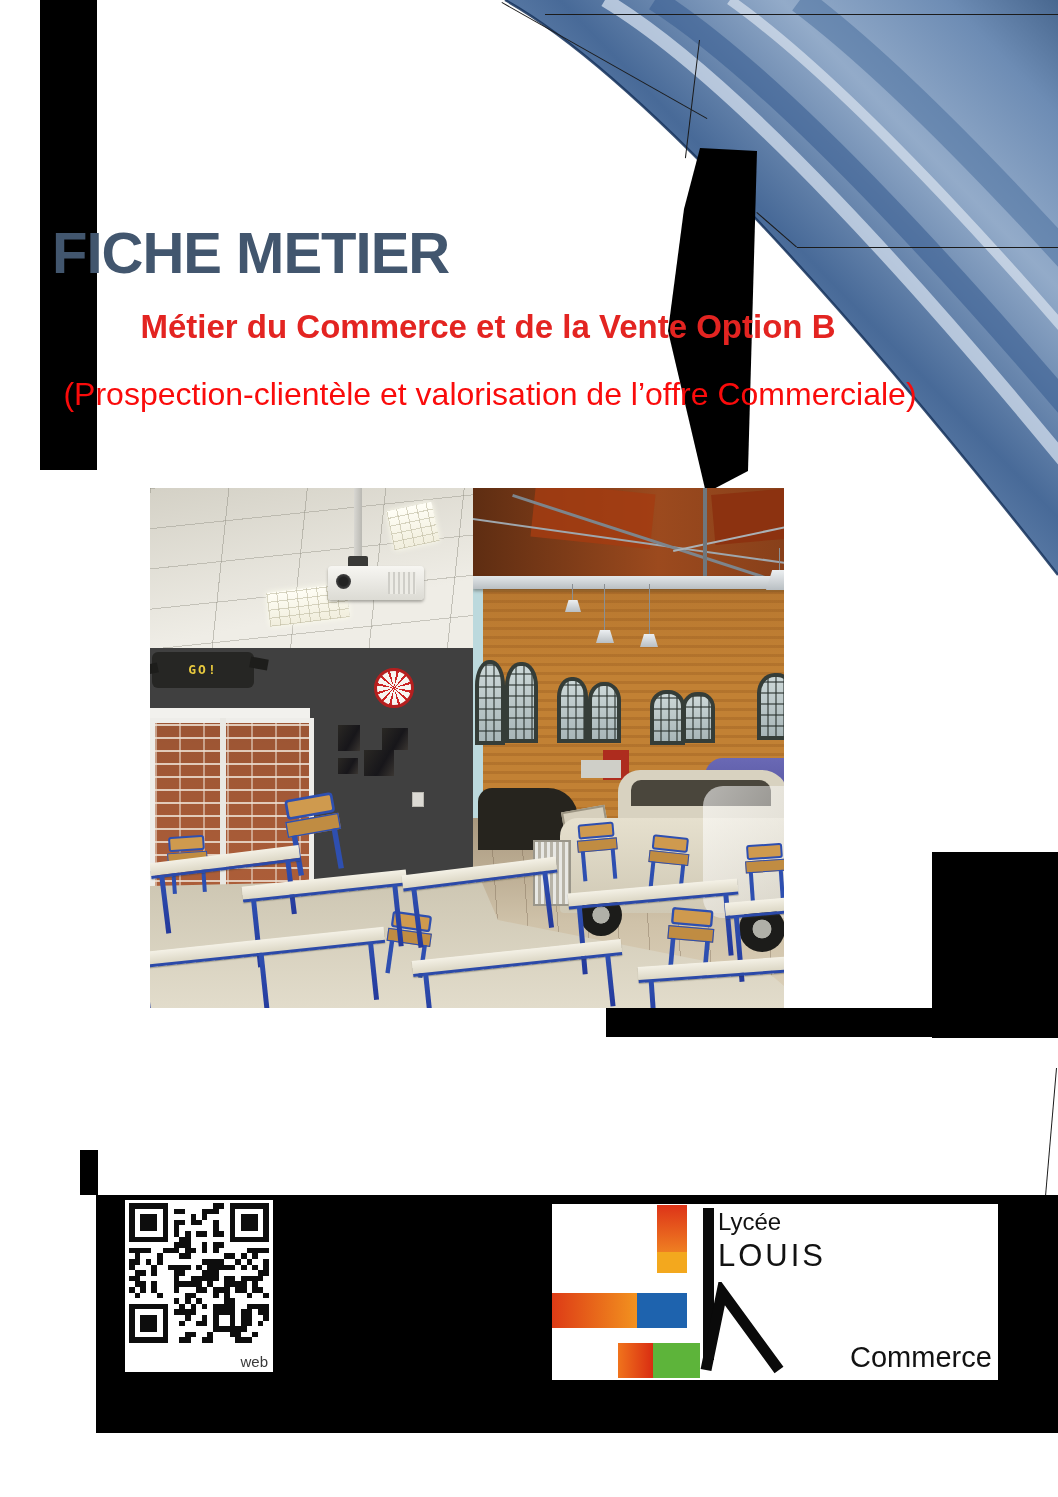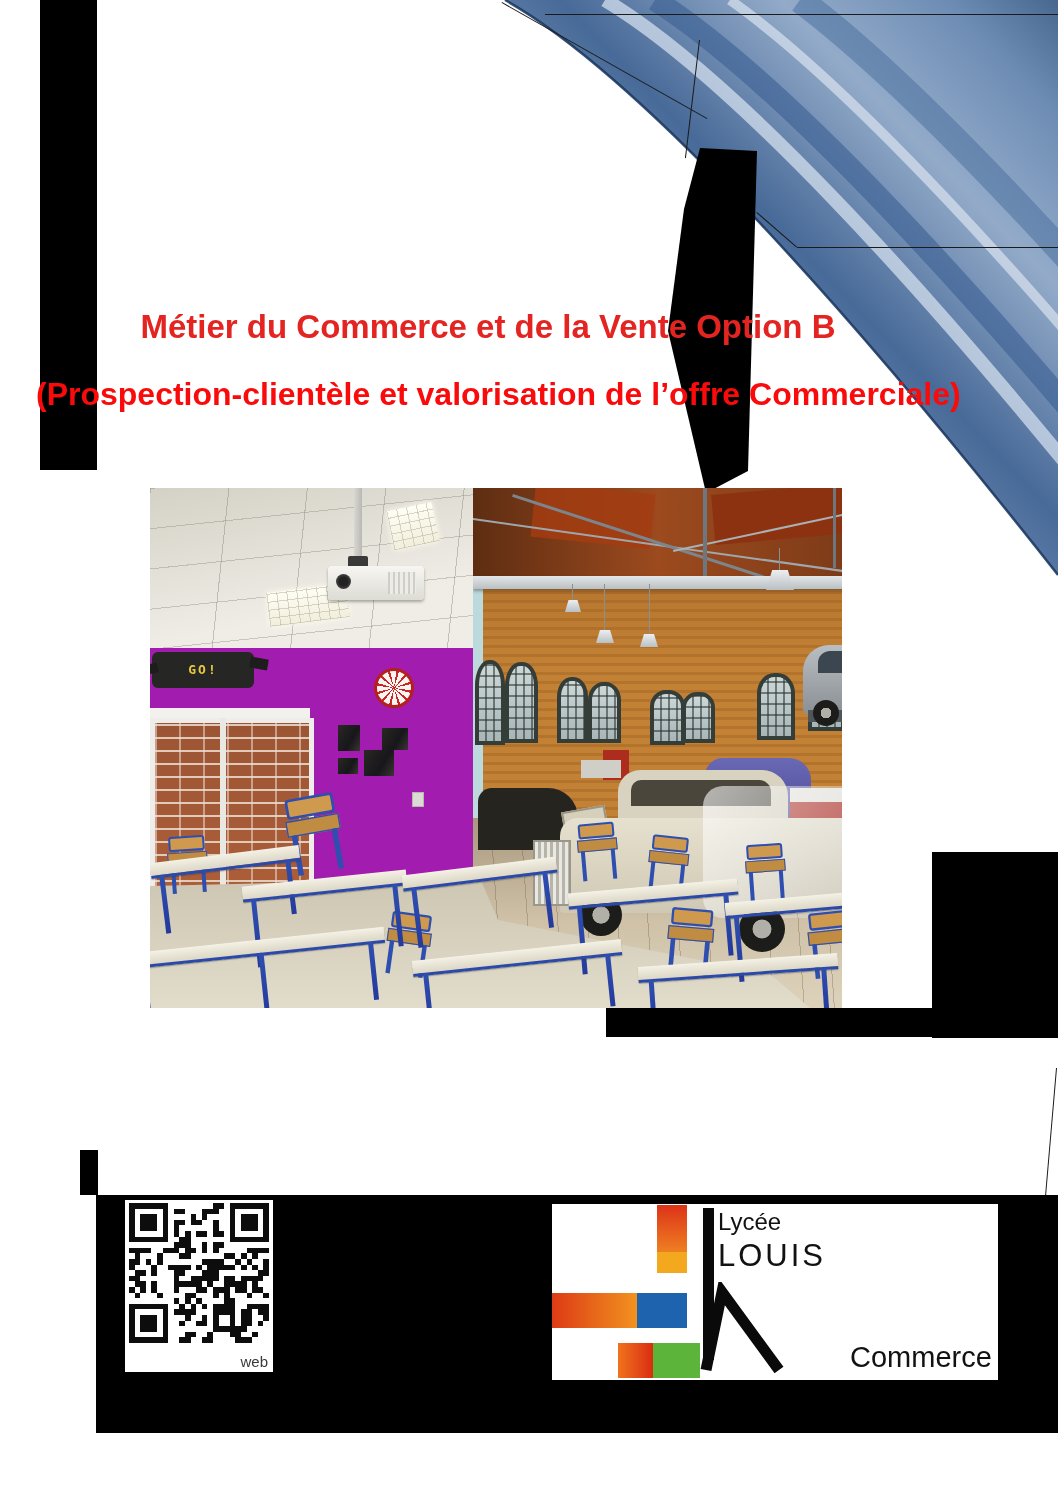--- a/index.html
+++ b/index.html
@@ -5,24 +5,24 @@
   html,body{margin:0;padding:0;background:#fff;}
   .page{position:relative;width:1058px;height:1497px;background:#ffffff;overflow:hidden;
         font-family:"Liberation Sans",sans-serif;}
   .abs{position:absolute;}
   .blk{background:#000;}
   .thin{background:#1b1b1b;height:1px;transform-origin:0 0;}
 
   
   .title{font-size:58px;font-weight:bold;color:#42566e;letter-spacing:-1px;white-space:nowrap;}
   .sub1{font-size:33px;font-weight:bold;color:#e32421;text-align:center;white-space:nowrap;}
-  .sub2{font-size:32px;font-weight:bold;color:#fa0b0b;text-align:center;white-space:nowrap;}
+  .sub2{font-size:32px;font-weight:normal;color:#fa0b0b;text-align:center;white-space:nowrap;}
 
   
-  .photo{left:150px;top:488px;width:692px;height:520px;overflow:hidden;background:#a21caf;z-index:5;}
+  .photo{left:150px;top:488px;width:634px;height:520px;overflow:hidden;background:#404040;z-index:5;}
   .ceiling{left:0;top:0;width:323px;height:160px;
     background-image:
       repeating-linear-gradient(96deg,rgba(140,138,126,.45) 0 1px,transparent 1px 78px),
       repeating-linear-gradient(174deg,rgba(140,138,126,.40) 0 1px,transparent 1px 40px),
       linear-gradient(168deg,#d4d1c6,#efede6 70%);}
   .lightpanel{background:
       repeating-linear-gradient(0deg,rgba(190,186,160,.6) 0 1px,transparent 1px 8px),
       repeating-linear-gradient(90deg,rgba(190,186,160,.6) 0 1px,transparent 1px 10px),
       linear-gradient(#fffef6,#f1eedd);box-shadow:0 0 6px rgba(255,255,240,.9);}
   .gosign{background:#262624;border-radius:6px;color:#e8c93e;font:bold 13px "DejaVu Sans Mono",monospace;
@@ -108,20 +108,21 @@
     <path d="M75,0 C200,70 400,285 628,575" stroke="#16335c" stroke-width="2.5" fill="none" opacity="0.85"></path>
   </svg>
 
   <div class="abs thin" style="left:545px;top:14px;width:513px;z-index:2"></div>
   <div class="abs thin" style="left:502px;top:2px;width:236px;transform:rotate(29.5deg);z-index:2"></div>
   <div class="abs thin" style="left:700px;top:40px;width:119px;transform:rotate(96.8deg);z-index:2"></div>
   <div class="abs thin" style="left:757px;top:212px;width:53px;transform:rotate(41deg);z-index:2"></div>
   <div class="abs thin" style="left:797px;top:247px;width:261px;z-index:2"></div>
   <div class="abs thin" style="left:1057px;top:1068px;width:129px;transform:rotate(94.9deg);z-index:2"></div>
 
+  <div class="abs title" style="left:52px;top:219px;z-index:4">FICHE METIER</div>
   <div class="abs sub1" style="left:120px;top:308px;width:736px;z-index:4">Métier du Commerce et de la Vente Option B</div>
   <div class="abs sub2" style="left:36px;top:376px;width:908px;z-index:4">(Prospection-clientèle et valorisation de l’offre Commerciale)</div>
 
   <div class="abs photo">
 
     <div class="abs ceiling"></div>
     <div class="abs lightpanel" style="left:118px;top:100px;width:80px;height:34px;transform:rotate(-7deg)"></div>
     <div class="abs lightpanel" style="left:240px;top:18px;width:46px;height:40px;transform:rotate(-12deg)"></div>
     <div class="abs" style="left:204px;top:0;width:8px;height:78px;background:linear-gradient(90deg,#d8d7d2,#b9b8b2)"></div>
     <div class="abs" style="left:198px;top:68px;width:20px;height:12px;background:#3a3a38;border-radius:2px"></div>

